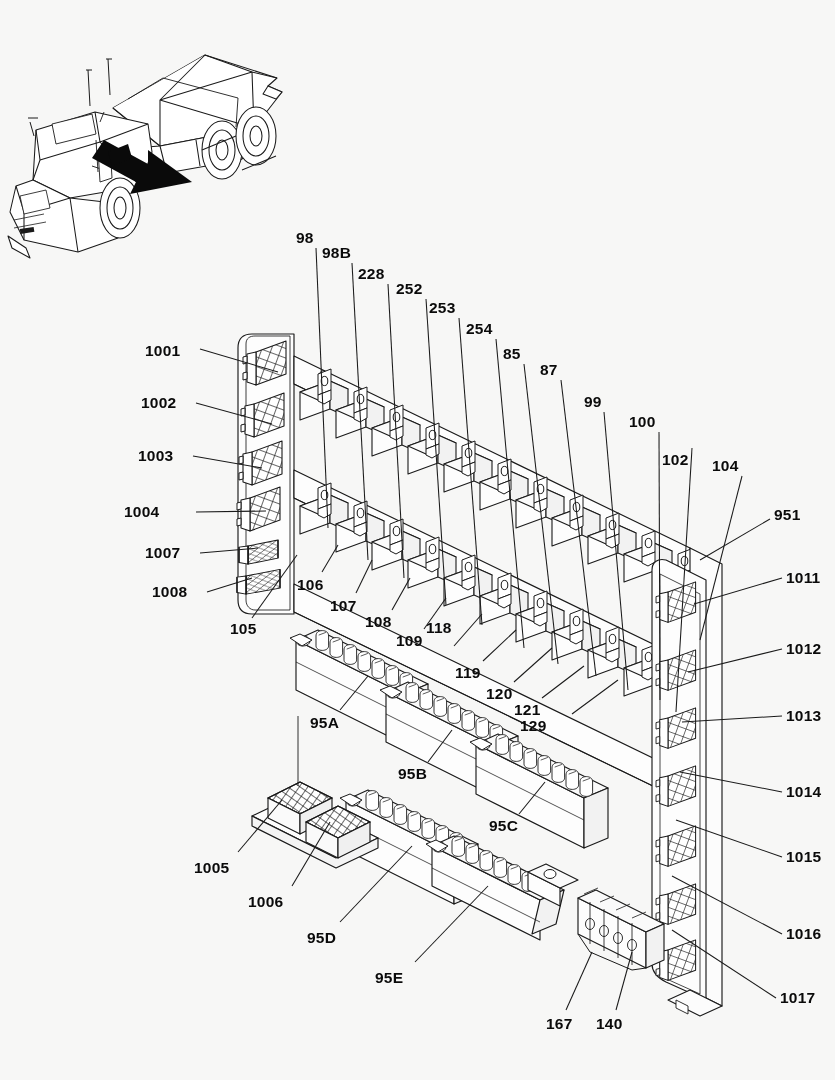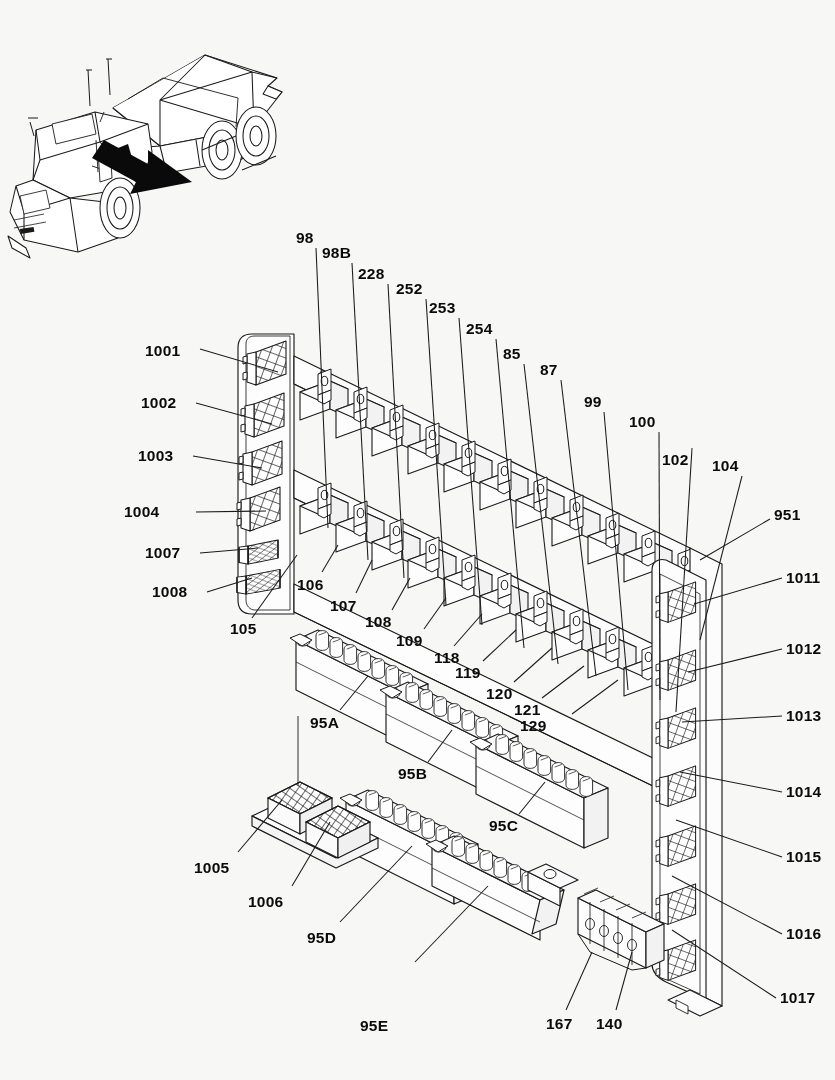--- a/index.html
+++ b/index.html
@@ -601,29 +601,29 @@
       <div class="lbl" style="left: 786px; top: 641px;">1012</div>
       <div class="lbl" style="left: 786px; top: 708px;">1013</div>
       <div class="lbl" style="left: 786px; top: 784px;">1014</div>
       <div class="lbl" style="left: 786px; top: 849px;">1015</div>
       <div class="lbl" style="left: 786px; top: 926px;">1016</div>
       <div class="lbl" style="left: 780px; top: 990px;">1017</div>
       <div class="lbl" style="left: 297px; top: 577px;">106</div>
       <div class="lbl" style="left: 330px; top: 598px;">107</div>
       <div class="lbl" style="left: 365px; top: 614px;">108</div>
       <div class="lbl" style="left: 396px; top: 633px;">109</div>
-      <div class="lbl" style="left: 426px; top: 650px; margin-left: 8px;">118</div>
+      <div class="lbl" style="left: 426px; top: 620px;">118</div>
       <div class="lbl" style="left: 455px; top: 665px;">119</div>
       <div class="lbl" style="left: 486px; top: 686px;">120</div>
       <div class="lbl" style="left: 514px; top: 702px;">121</div>
       <div class="lbl" style="left: 520px; top: 718px; text-align: center;">129</div>
       <div class="lbl" style="left: 310px; top: 715px;">95A</div>
       <div class="lbl" style="left: 398px; top: 766px;">95B</div>
       <div class="lbl" style="left: 489px; top: 818px;">95C</div>
       <div class="lbl" style="left: 307px; top: 930px;">95D</div>
-      <div class="lbl" style="left: 360px; top: 970px; margin-top: 48px;">95E</div>
+      <div class="lbl" style="left: 375px; top: 970px;">95E</div>
       <div class="lbl" style="left: 194px; top: 860px;">1005</div>
       <div class="lbl" style="left: 248px; top: 894px;">1006</div>
       <div class="lbl" style="left: 546px; top: 1016px;">167</div>
       <div class="lbl" style="left: 596px; top: 1016px;">140</div>
     </div>
 
 </div>
 
 </body></html>

